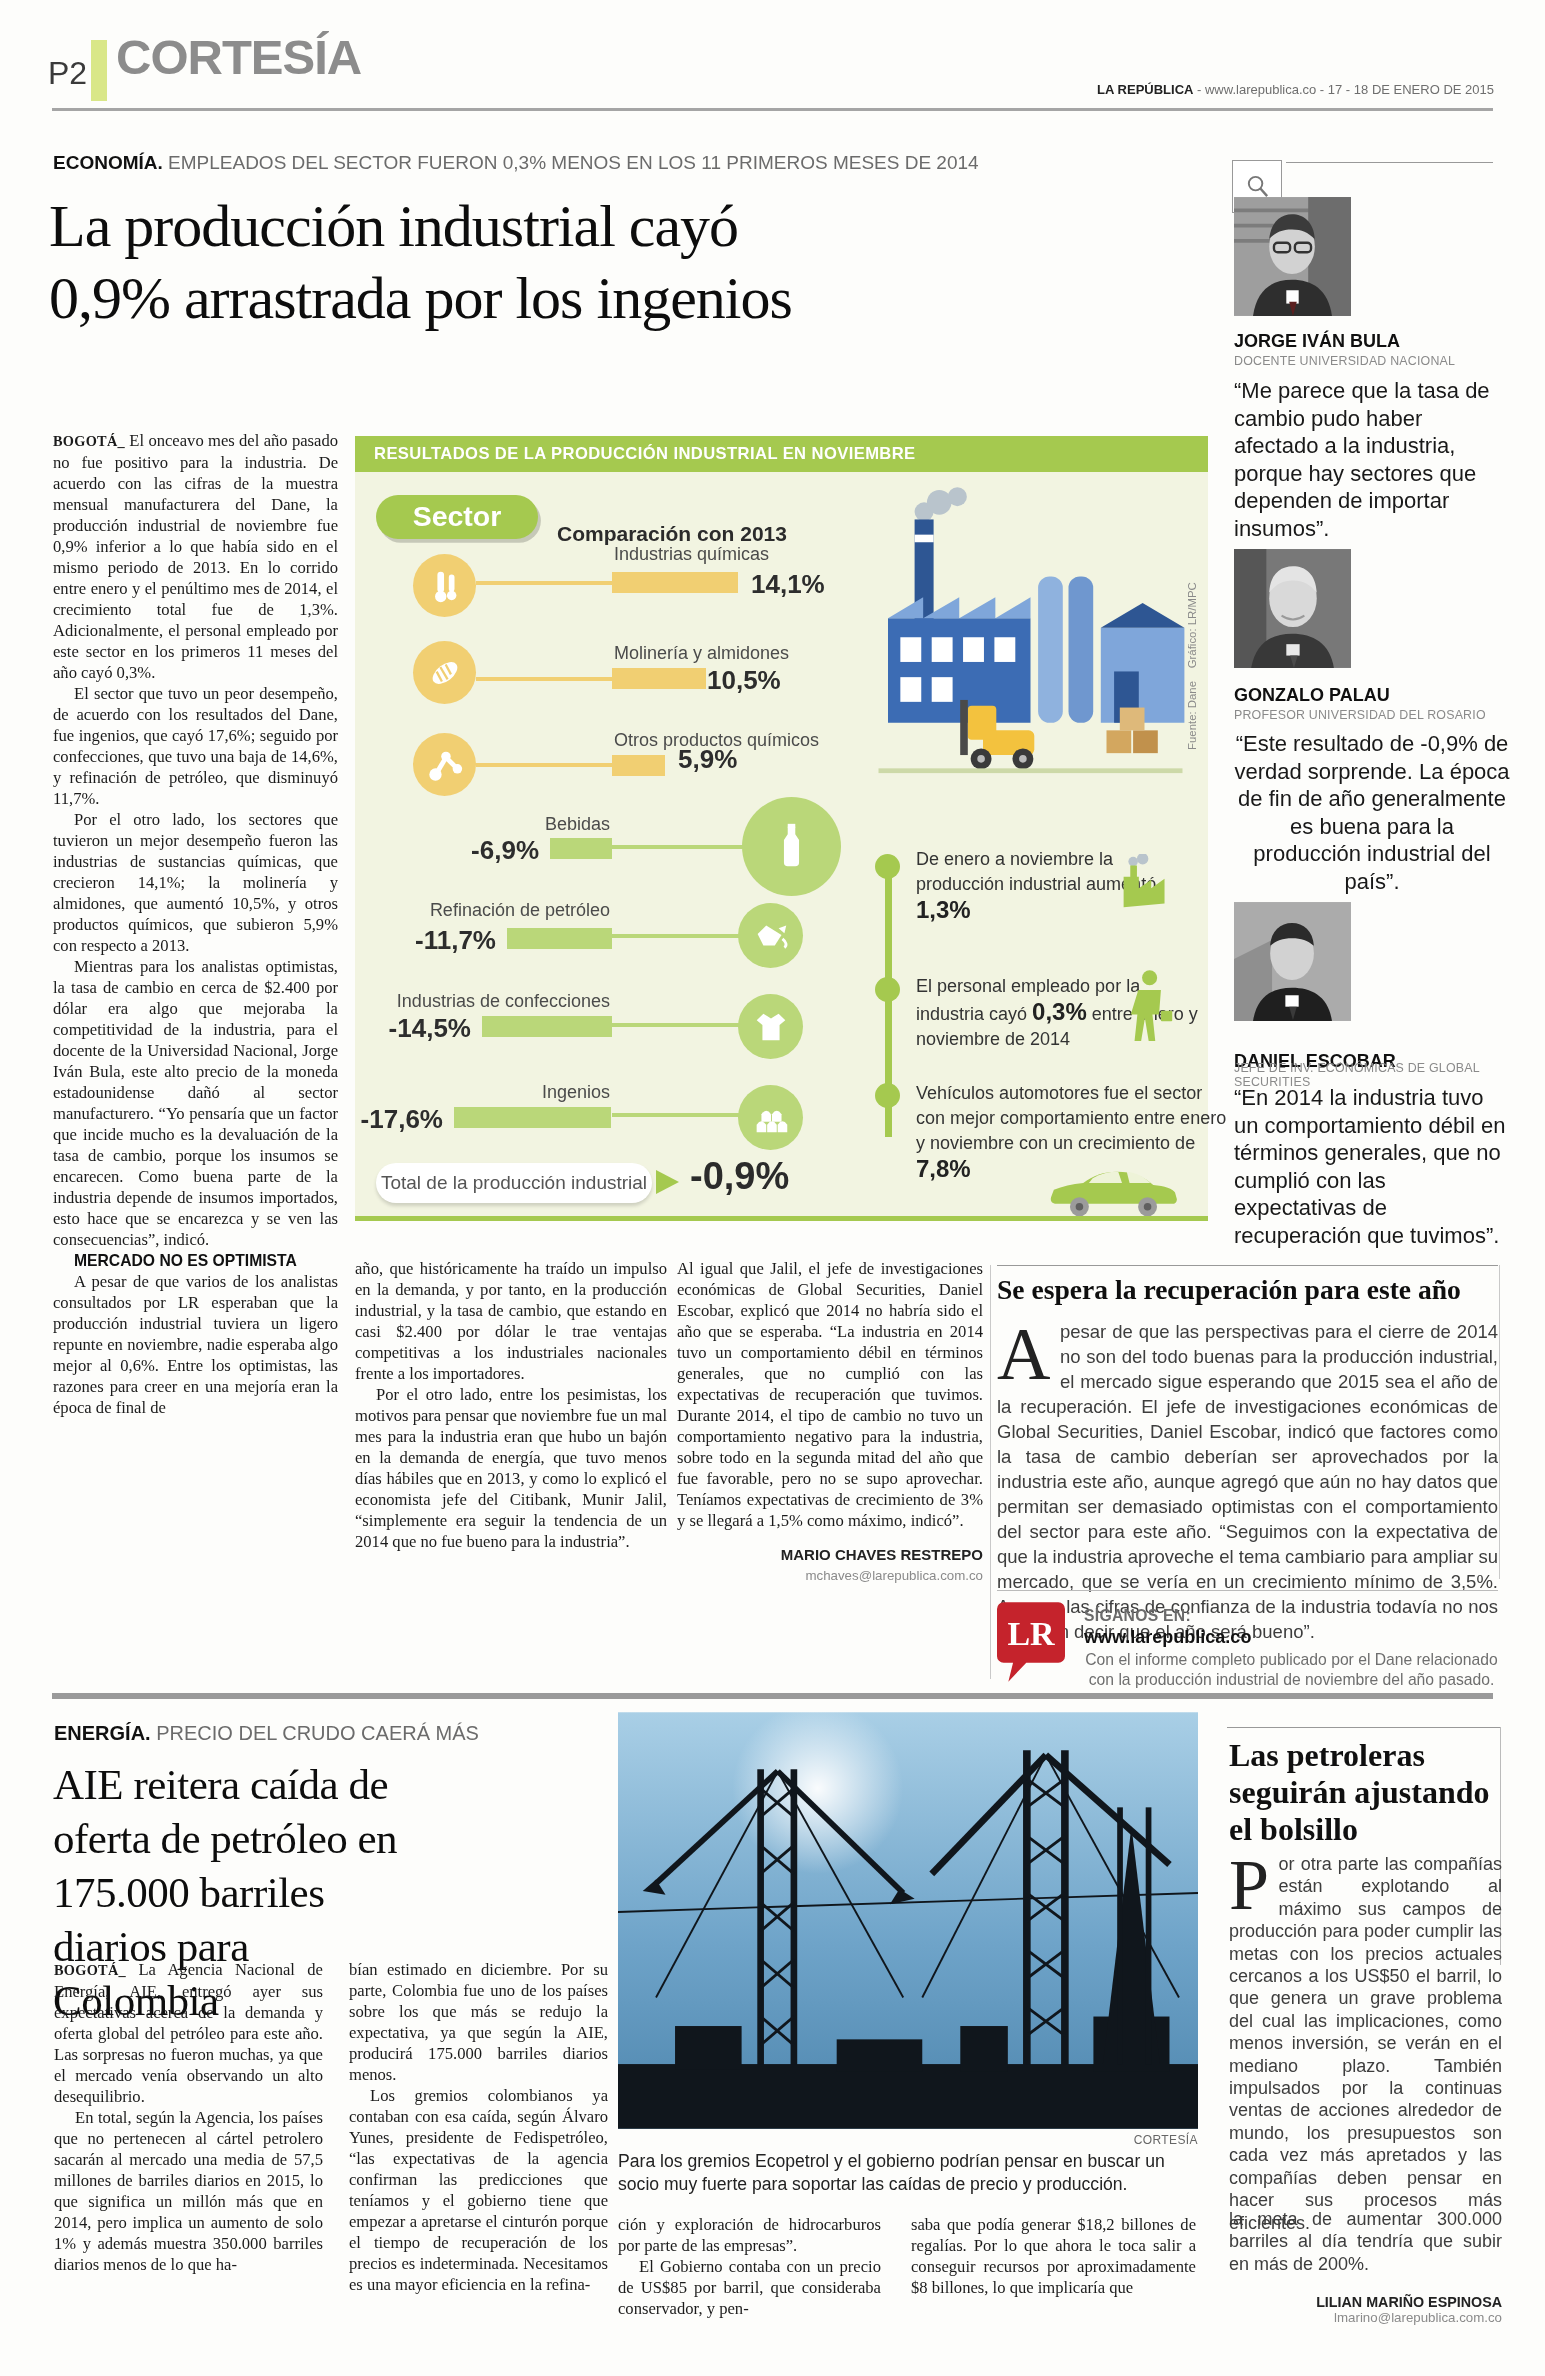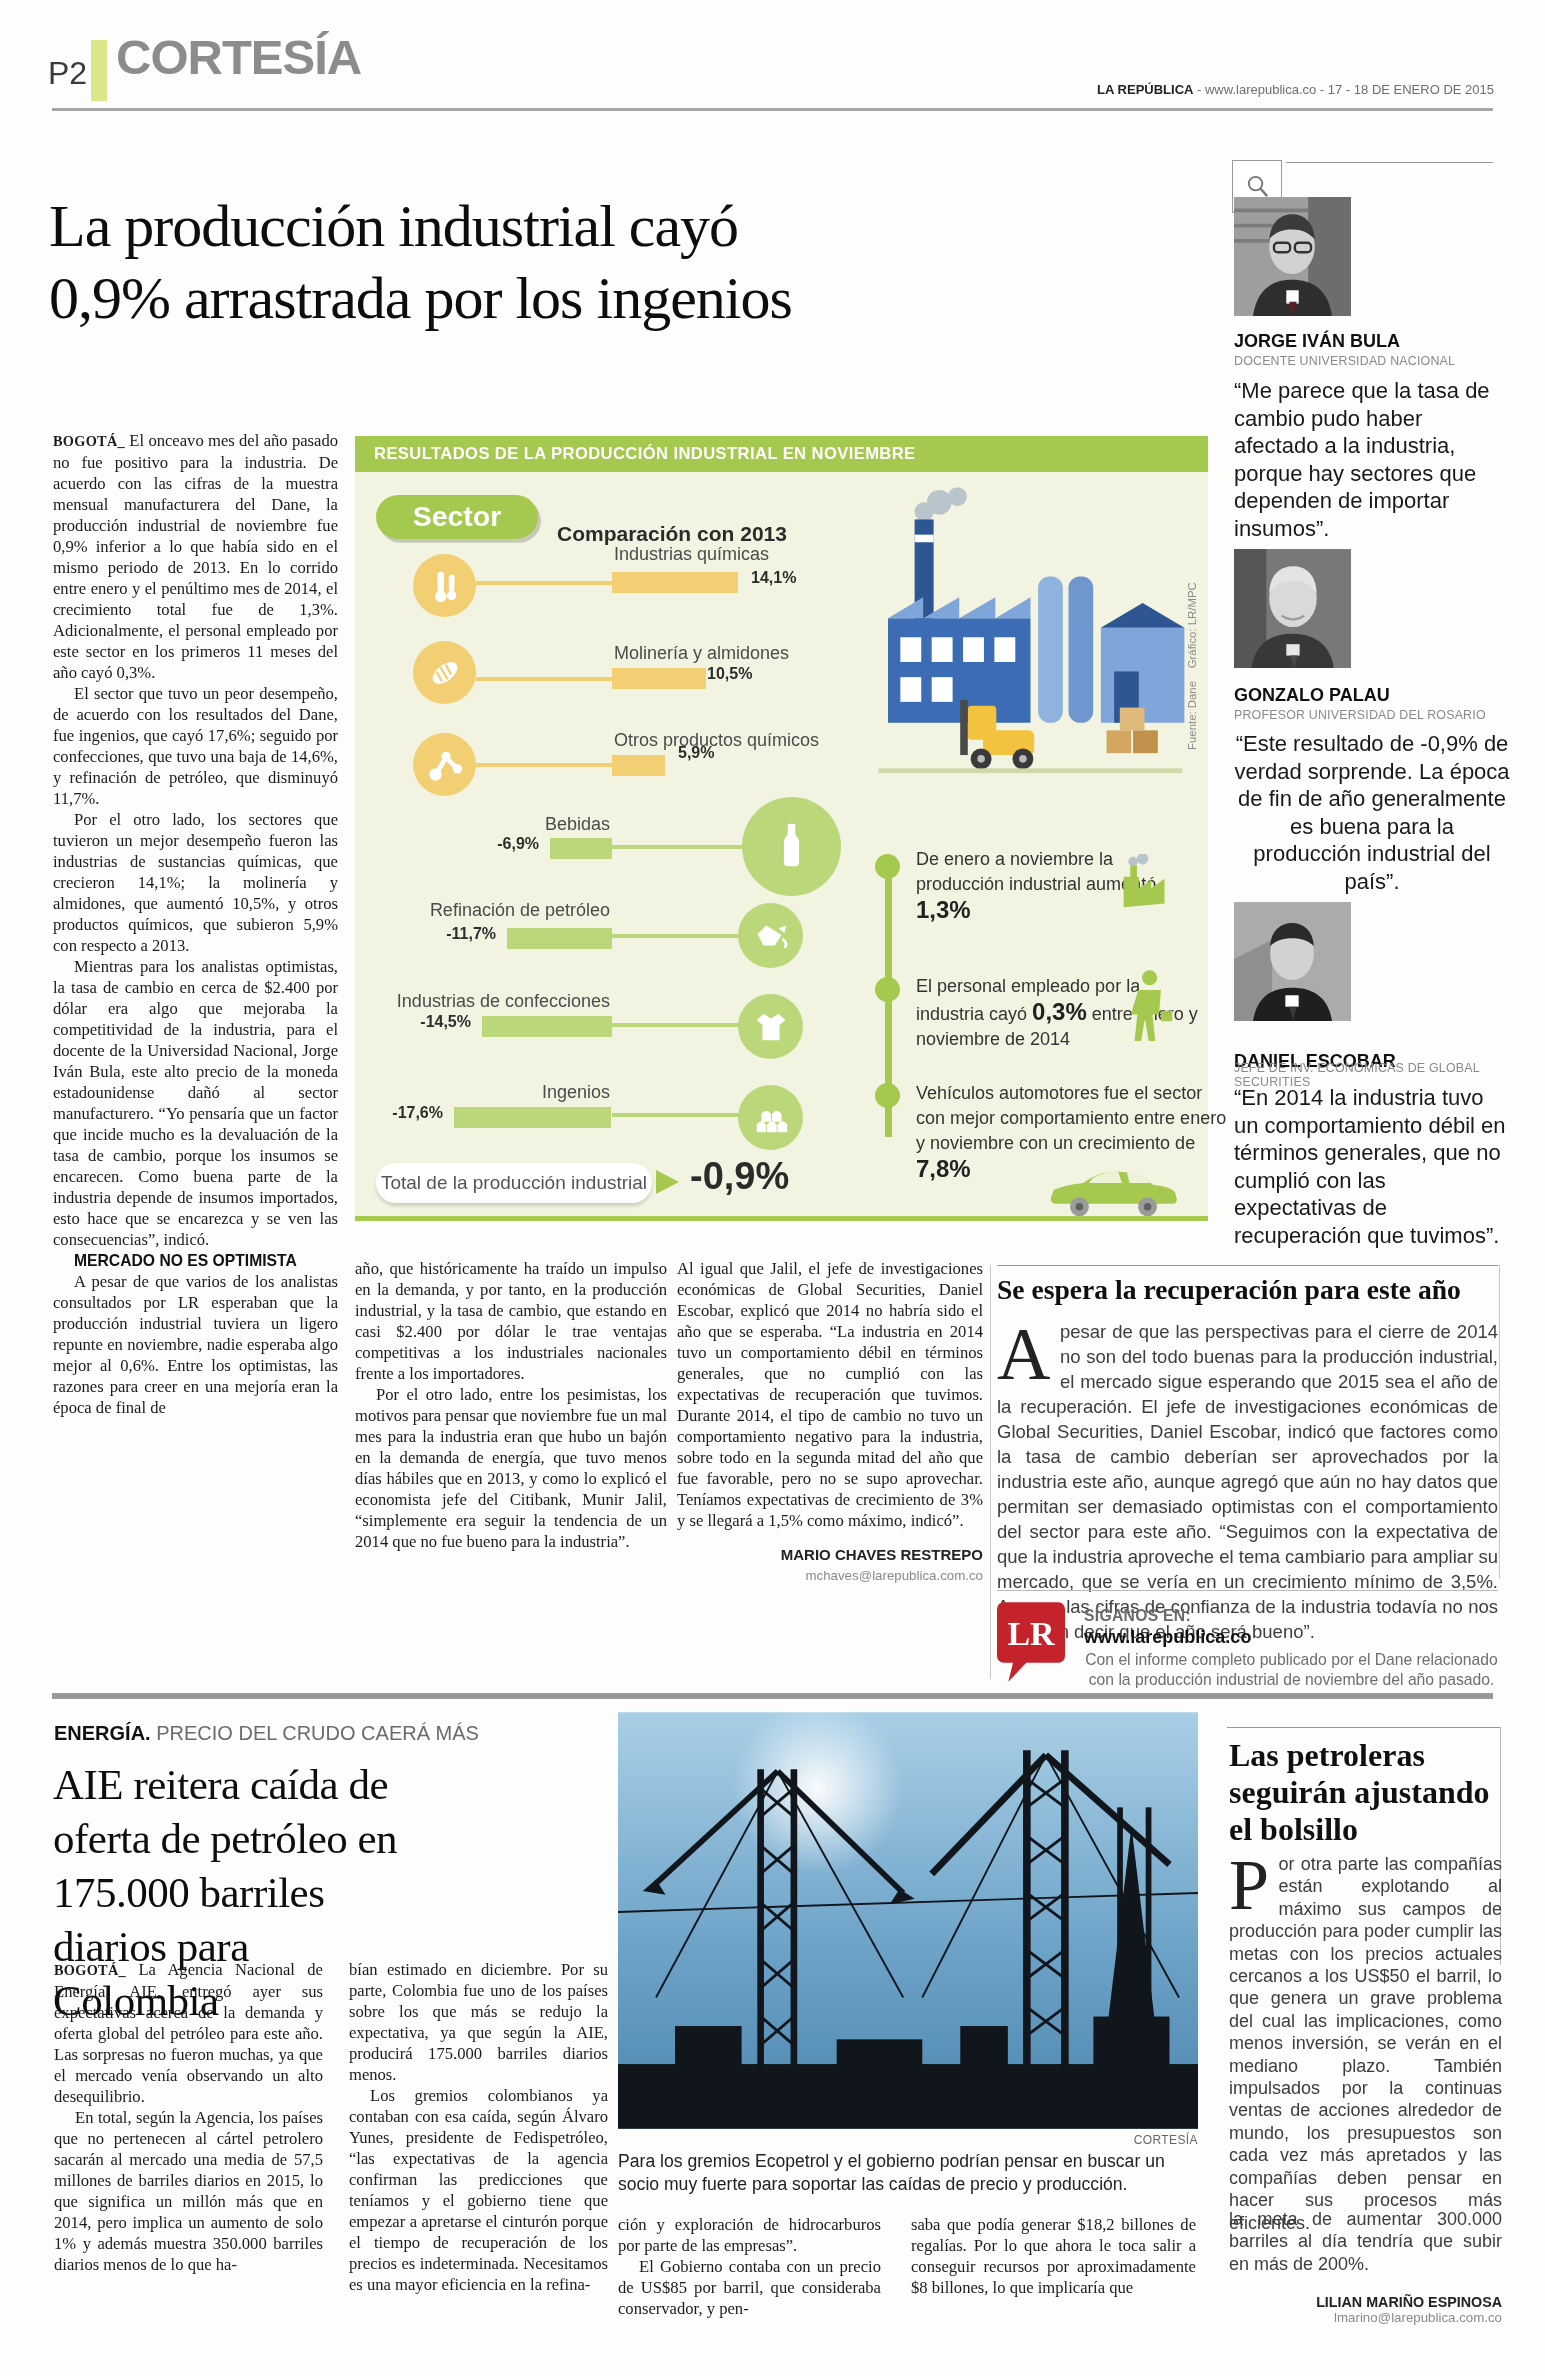--- a/index.html
+++ b/index.html
@@ -10,21 +10,21 @@
   .body-text{font-family:"Liberation Serif",serif;font-size:16.6px;line-height:21px;text-align:justify;color:#1b1b1b;}
   .body-text p{margin:0;}
   .body-text p + p{text-indent:21px;}
   .dateline{font-weight:bold;font-size:14.3px;letter-spacing:0.3px;}
   .subhead{font-family:"Liberation Sans",sans-serif;font-weight:bold;font-size:15.7px;color:#111;margin:13.3px 0 5.7px 0;text-indent:0;}
   .hairline{background:#a5a5a5;}
   
   .ig{background:#f2f4e1;}
   .ig-banner{background:#a5c94f;color:#fff;font-weight:bold;font-size:16.6px;letter-spacing:0.4px;line-height:36px;padding-left:19px;}
   .ig-label{font-size:18px;color:#4b4b4b;white-space:nowrap;}
-  .ig-value{font-weight:bold;font-size:16px;color:#2d2d2d;white-space:nowrap;}
+  .ig-value{font-weight:bold;font-size:26px;color:#2d2d2d;white-space:nowrap;}
   .ig-bar{position:absolute;height:21px;}
   .ig-bar.pos{background:#f1cf72;}
   .ig-bar.neg{background:#bad779;}
   .conn{position:absolute;height:3.8px;}
   .conn.pos{background:#f1cf72;}
   .conn.neg{background:#bad779;}
   .circle{position:absolute;border-radius:50%;display:flex;align-items:center;justify-content:center;}
   .circle.yellow{background:#f1cf72;}
   .circle.green{background:#bad779;}
   .callout{font-size:18px;line-height:25px;color:#333;}
@@ -45,20 +45,24 @@
 
   <div class="abs" style="left:48px;top:55px;font-size:32px;color:#3a3a3a;">P2</div>
   <div class="abs" style="left:91px;top:40px;width:16px;height:61px;background:#d9e788;"></div>
   <div class="abs" style="left:116px;top:28.5px;font-size:49px;font-weight:bold;color:#8c8c8c;letter-spacing:-1px;">CORTESÍA</div>
   <div class="abs" style="right:52px;top:82px;font-size:13px;color:#6e6e6e;">
     <b style="color:#222;">LA REPÚBLICA</b>
     <span>- www.larepublica.co - 17 - 18 DE ENERO DE 2015</span>
   </div>
   <div class="abs hairline" style="left:52px;top:108px;width:1441px;height:2.9px;"></div>
 
+  <div class="abs" style="left:53px;top:152px;font-size:19px;">
+    <b style="color:#111;">ECONOMÍA.</b>
+    <span style="color:#6b6b6b;">EMPLEADOS DEL SECTOR FUERON 0,3% MENOS EN LOS 11 PRIMEROS MESES DE 2014</span>
+  </div>
   <div class="abs serif" style="left:49px;top:190px;width:1170px;font-size:60px;line-height:72px;color:#0d0d0d;letter-spacing:-1px;">
     <div>La producción industrial cayó</div>
     <div>0,9% arrastrada por los ingenios</div>
   </div>
 
   <div class="abs body-text" style="left:53px;top:430px;width:285px;">
     <p><span class="dateline">BOGOTÁ_</span> <span>El onceavo mes del año pasado no fue positivo para la industria. De acuerdo con las cifras de la muestra mensual manufacturera del Dane, la producción industrial de noviembre fue 0,9% inferior a lo que había sido en el mismo periodo de 2013. En lo corrido entre enero y el penúltimo mes de 2014, el crecimiento total fue de 1,3%. Adicionalmente, el personal empleado por este sector en los primeros 11 meses del año cayó 0,3%.</span></p>
     <p>El sector que tuvo un peor desempeño, de acuerdo con los resultados del Dane, fue ingenios, que cayó 17,6%; seguido por confecciones, que tuvo una baja de 14,6%, y refinación de petróleo, que disminuyó 11,7%.</p>
     <p>Por el otro lado, los sectores que tuvieron un mejor desempeño fueron las industrias de sustancias químicas, que crecieron 14,1%; la molinería y almidones, que aumentó 10,5%, y otros productos químicos, que subieron 5,9% con respecto a 2013.</p>
     <p>Mientras para los analistas optimistas, la tasa de cambio en cerca de $2.400 por dólar era algo que mejoraba la competitividad de la industria, para el docente de la Universidad Nacional, Jorge Iván Bula, este alto precio de la moneda estadounidense dañó al sector manufacturero. “Yo pensaría que un factor que incide mucho es la devaluación de la tasa de cambio, porque los insumos se encarecen. Como buena parte de la industria depende de insumos importados, esto hace que se encarezca y se ven las consecuencias”, indicó.</p>

